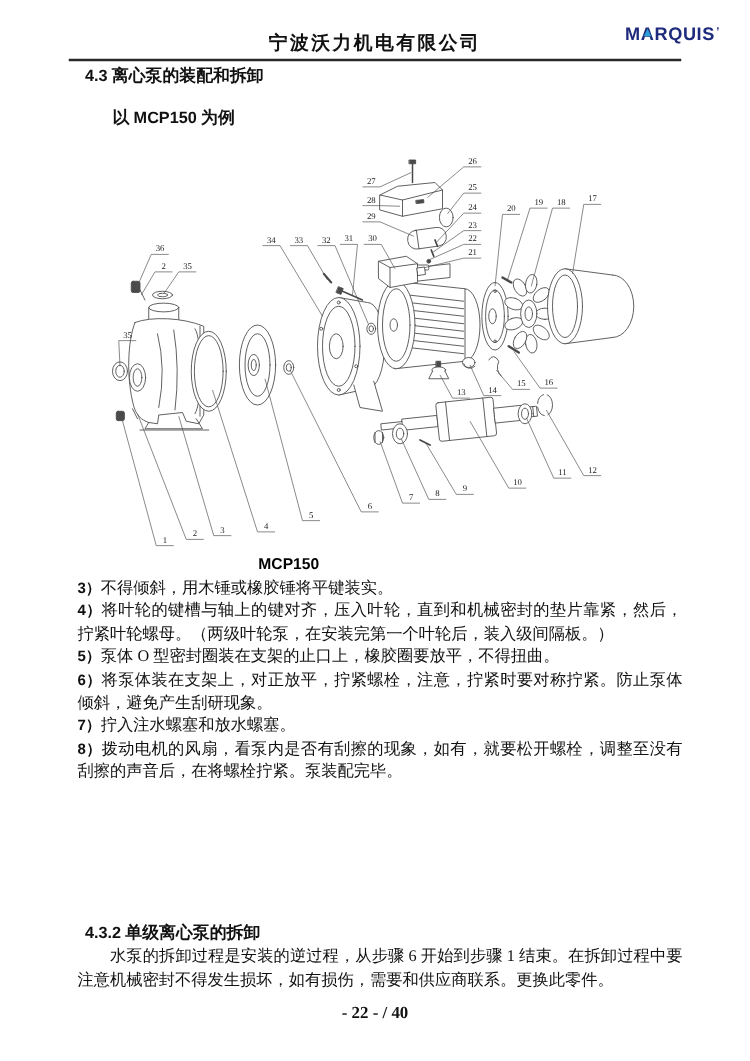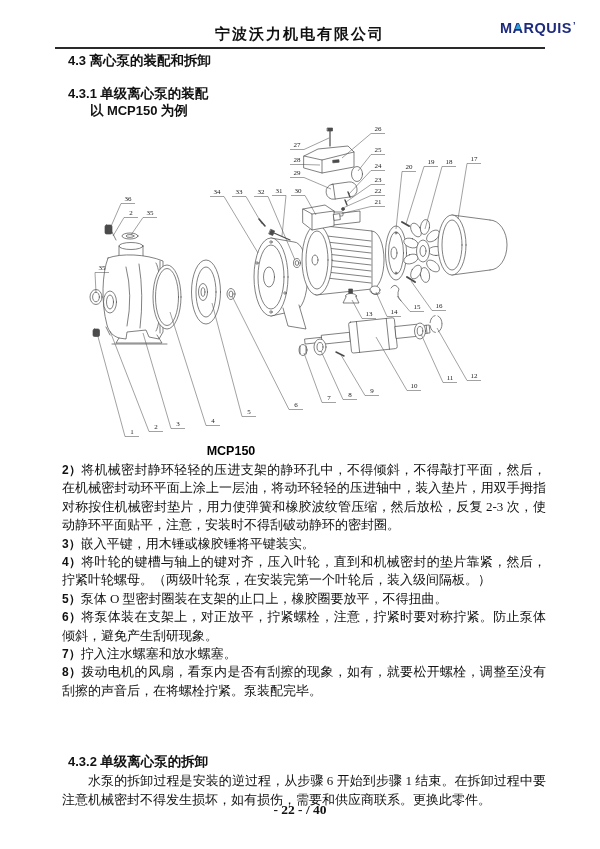--- a/index.html
+++ b/index.html
@@ -34,21 +34,21 @@
   .num-sans{font-family:"Liberation Sans","DejaVu Sans",sans-serif; font-weight:bold; font-size:13px;}
   .diagram{position:absolute; top:105px; left:0;}
   .diagram .parts *{vector-effect:non-scaling-stroke;}
   .diagram .parts{stroke:#4a4a4a; stroke-width:.7; fill:none; stroke-linecap:round;}
   .diagram .co line{stroke:#555; stroke-width:.55;}
   .diagram .co text{font:7px "Liberation Serif","DejaVu Serif",serif; fill:#222; text-anchor:middle;}
   .diagram .caption{font:bold 12.5px "Liberation Sans","DejaVu Sans",sans-serif; fill:#000; text-anchor:middle; stroke:none;}
   .steps{position:absolute; top:461px; left:62px; width:484px; font-size:13px; line-height:18.4px; text-align:justify;}
   .steps p{margin:0;}
   .steps .sn{font-family:"Liberation Sans","DejaVu Sans",sans-serif; font-weight:bold; font-size:12px;}
-  .s432{position:absolute; top:737px; left:62px; width:484px; font-size:13px; line-height:18.4px;margin-top:16px;}
+  .s432{position:absolute; top:737px; left:62px; width:484px; font-size:13px; line-height:18.4px;}
   .s432 .s432-head{font-weight:600; margin:0 0 1px 6px; font-size:13.5px;}
   .s432 .s432-body{margin:0; text-indent:2em; text-align:justify;}
   .footer{
     position:absolute; top:802px; left:0; width:100%; text-align:center;
     font-weight:bold; font-size:13.5px;
   }
 </style>
 </head>
 <body>
 
@@ -64,24 +64,20 @@
   </div>
 
   <div class="rule"></div>
 
   <div class="h43">
     <span class="num-sans">4.3</span>
     <span>离心泵的装配和拆卸</span>
   </div>
 
   <div class="h431">
-    <div>
-      <span class="num-sans">4.3.1</span>
-      <span>单级离心泵的装配</span>
-    </div>
     <div class="sub">
       <span>以 </span><span class="num-sans">MCP150</span><span> 为例</span>
     </div>
   </div>
 
   <svg class="diagram" width="600" height="360" viewBox="0 0 600 360">
     <g class="parts">
 
       <rect x="105" y="120" width="7" height="9" rx="1.5" fill="#4a4a4a"></rect>
       <line x1="112" y1="127" x2="116" y2="135"></line>
@@ -357,22 +353,21 @@
         <text x="156" y="324">2</text>
         <line x1="125" y1="331.5" x2="139" y2="331.5"></line>
         <line x1="125" y1="331.5" x2="97" y2="228"></line>
         <text x="132" y="329">1</text>
       </g>
 
     <text class="caption" x="231" y="350">MCP150</text>
   </svg>
 
   <div class="steps">
-    <p><span class="sn">2）</span><span>将机械密封静环轻轻的压进支架的静环孔中，不得倾斜，不得敲打平面，然后，在机械密封动环平面上涂上一层油，将动环轻轻的压进轴中，装入垫片，用双手拇指对称按住机械密封垫片，用力使弹簧和橡胶波纹管压缩，然后放松，反复 2-3 次，使动静环平面贴平，注意，安装时不得刮破动静环的密封圈。</span></p>
-    <p><span class="sn">3）</span><span>嵌入平键，用木锤或橡胶锤将平键装实。</span></p>
+    <p><span class="sn">3）</span><span>不得倾斜，用木锤或橡胶锤将平键装实。</span></p>
     <p><span class="sn">4）</span><span>将叶轮的键槽与轴上的键对齐，压入叶轮，直到和机械密封的垫片靠紧，然后，拧紧叶轮螺母。（两级叶轮泵，在安装完第一个叶轮后，装入级间隔板。）</span></p>
     <p><span class="sn">5）</span><span>泵体 O 型密封圈装在支架的止口上，橡胶圈要放平，不得扭曲。</span></p>
     <p><span class="sn">6）</span><span>将泵体装在支架上，对正放平，拧紧螺栓，注意，拧紧时要对称拧紧。防止泵体倾斜，避免产生刮研现象。</span></p>
     <p><span class="sn">7）</span><span>拧入注水螺塞和放水螺塞。</span></p>
     <p><span class="sn">8）</span><span>拨动电机的风扇，看泵内是否有刮擦的现象，如有，就要松开螺栓，调整至没有刮擦的声音后，在将螺栓拧紧。泵装配完毕。</span></p>
   </div>
 
   <div class="s432">
     <p class="s432-head">
       <span class="num-sans">4.3.2</span>

